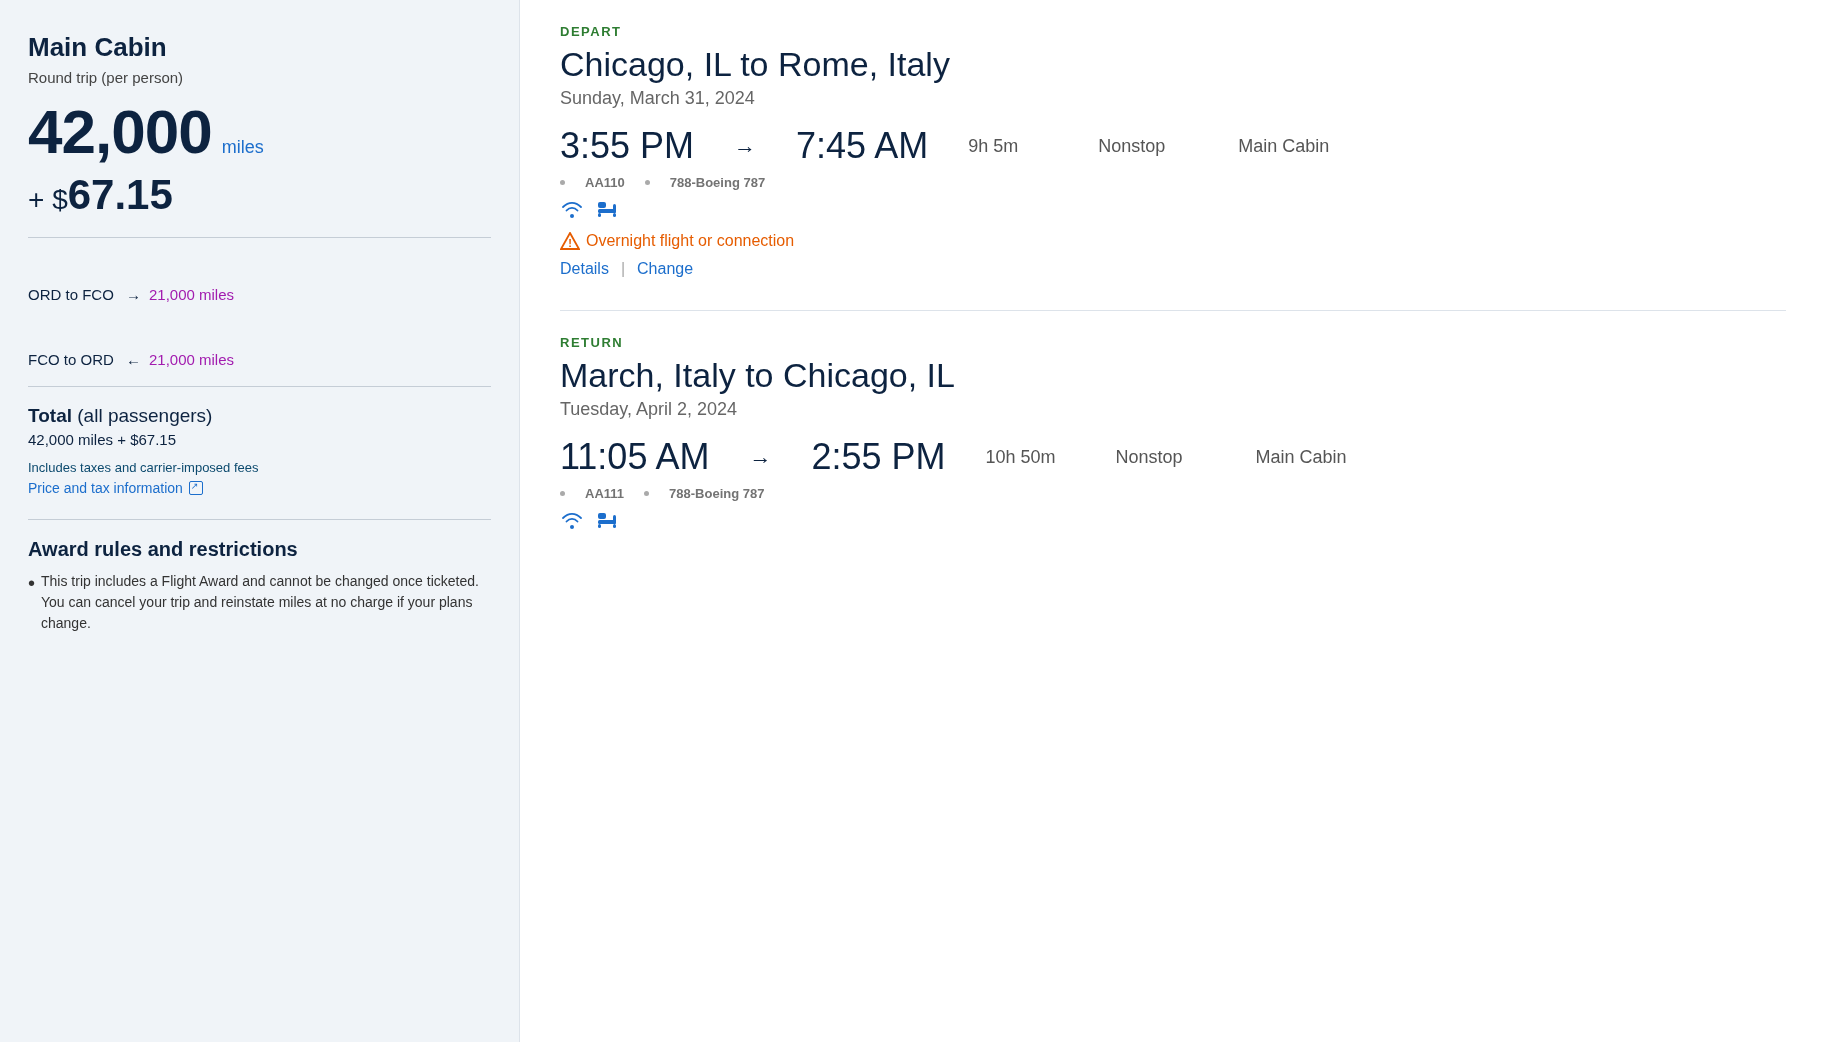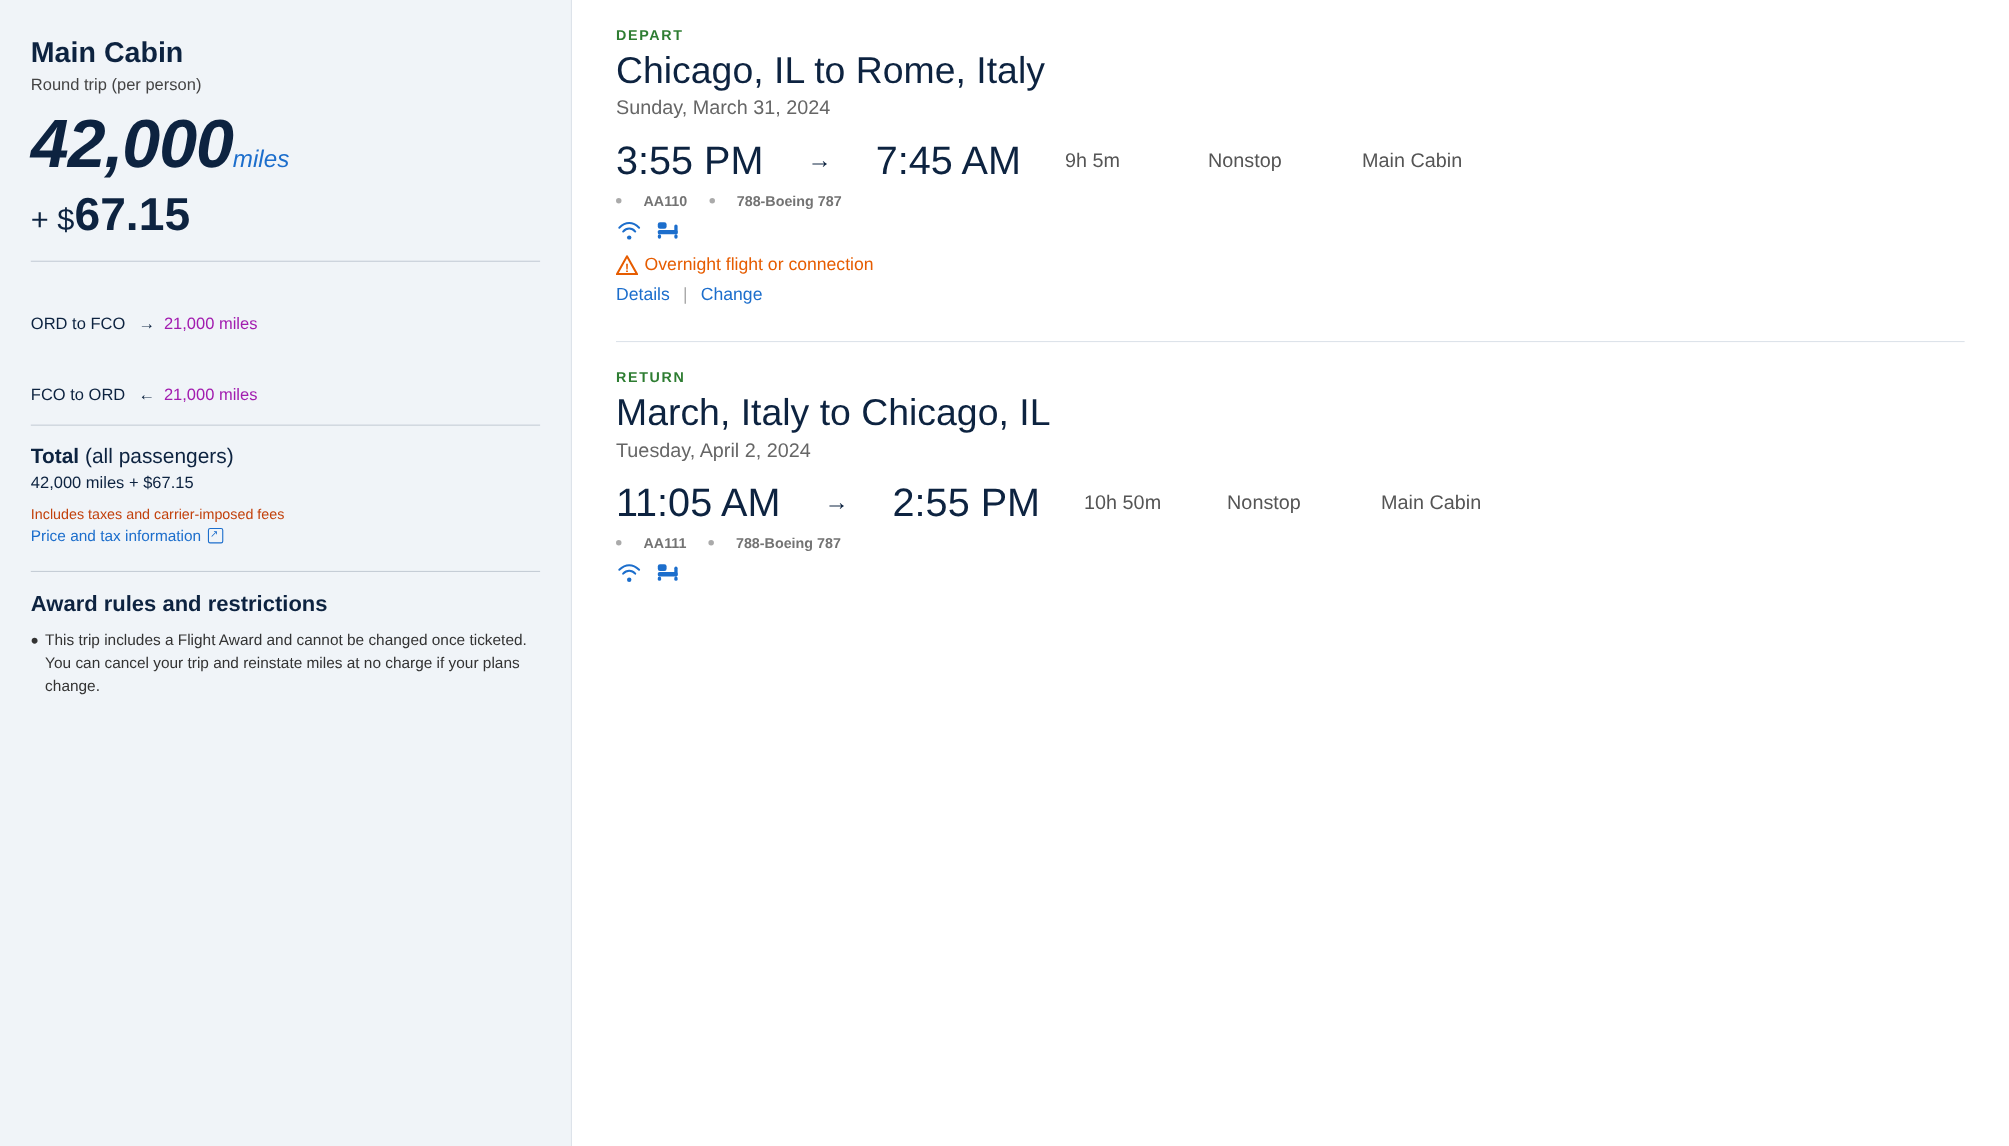--- a/index.html
+++ b/index.html
@@ -31,33 +31,33 @@
 
     .round-trip-label {
       font-size: 15px;
       color: #444;
       margin-bottom: 10px;
     }
 
     .miles-row {
       display: flex;
       align-items: baseline;
+      gap: 10px;
       margin-bottom: 4px;
-      font-style: italic;
     }
 
     .miles-amount {
       font-size: 62px;
       font-weight: 700;
       color: #0d2340;
       letter-spacing: -1px;
     }
 
     .miles-label {
-      font-size: 22px;
+      font-size: 18px;
       color: #1c6ecc;
       font-weight: 400;
       text-align: right;
     }
 
     .tax-row {
       font-size: 42px;
       font-weight: 600;
       color: #0d2340;
       margin-bottom: 18px;
@@ -115,21 +115,21 @@
       margin-bottom: 4px;
     }
 
     .total-value {
       font-size: 15px;
       color: #0d2340;
     }
 
     .taxes-note {
       font-size: 13px;
-      color: #c2410c;
+      color: #0c4a6e;
       margin-bottom: 4px;
     }
 
     .price-tax-link {
       color: #1c6ecc;
       font-size: 14px;
       text-decoration: none;
       cursor: pointer;
       display: inline-flex;
       align-items: center;

